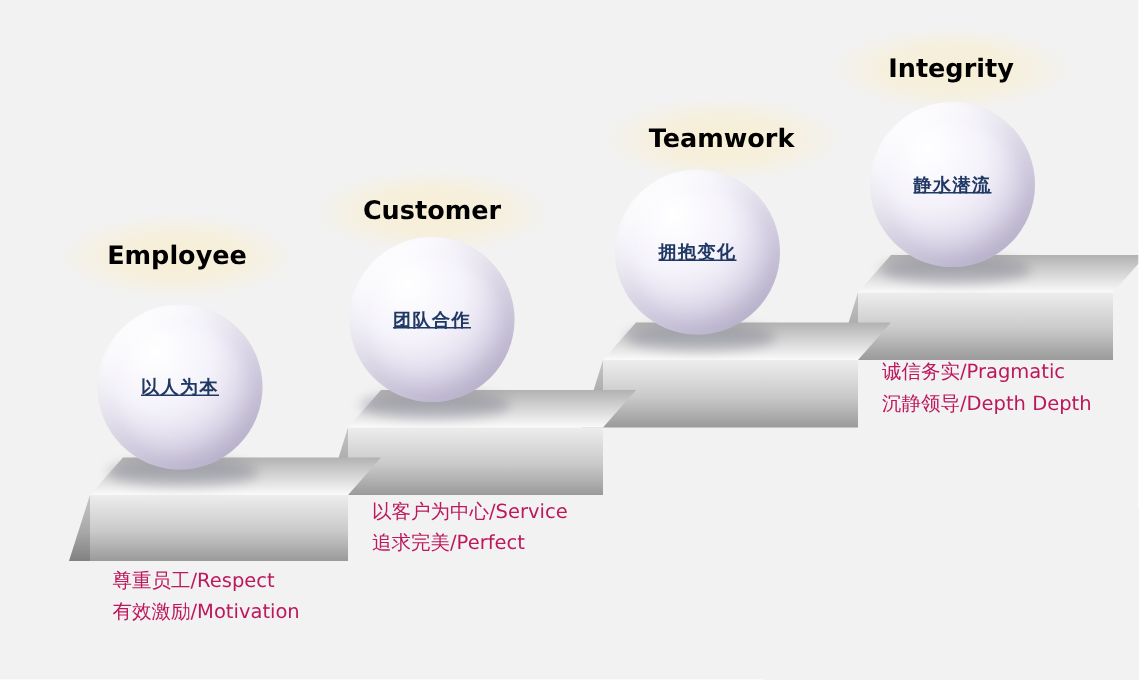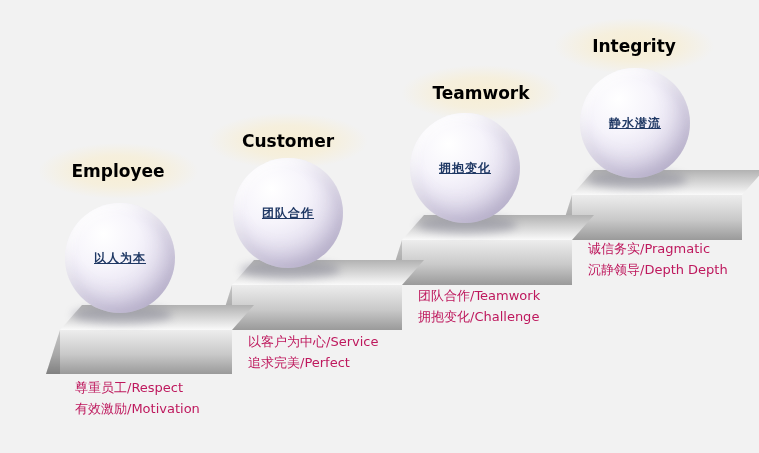--- a/index.html
+++ b/index.html
@@ -147,22 +147,18 @@
   </div>
 
   <div class="desc d1">
     <div>尊重员工/Respect</div>
     <div>有效激励/Motivation</div>
   </div>
   <div class="desc d2">
     <div>以客户为中心/Service</div>
     <div>追求完美/Perfect</div>
   </div>
-  <div class="desc d3">
-    <div>团队合作/Teamwork</div>
-    <div>拥抱变化/Challenge</div>
-  </div>
   <div class="desc d4">
     <div>诚信务实/Pragmatic</div>
     <div>沉静领导/Depth Depth</div>
   </div>
 
 </div>
 
 </body></html>

